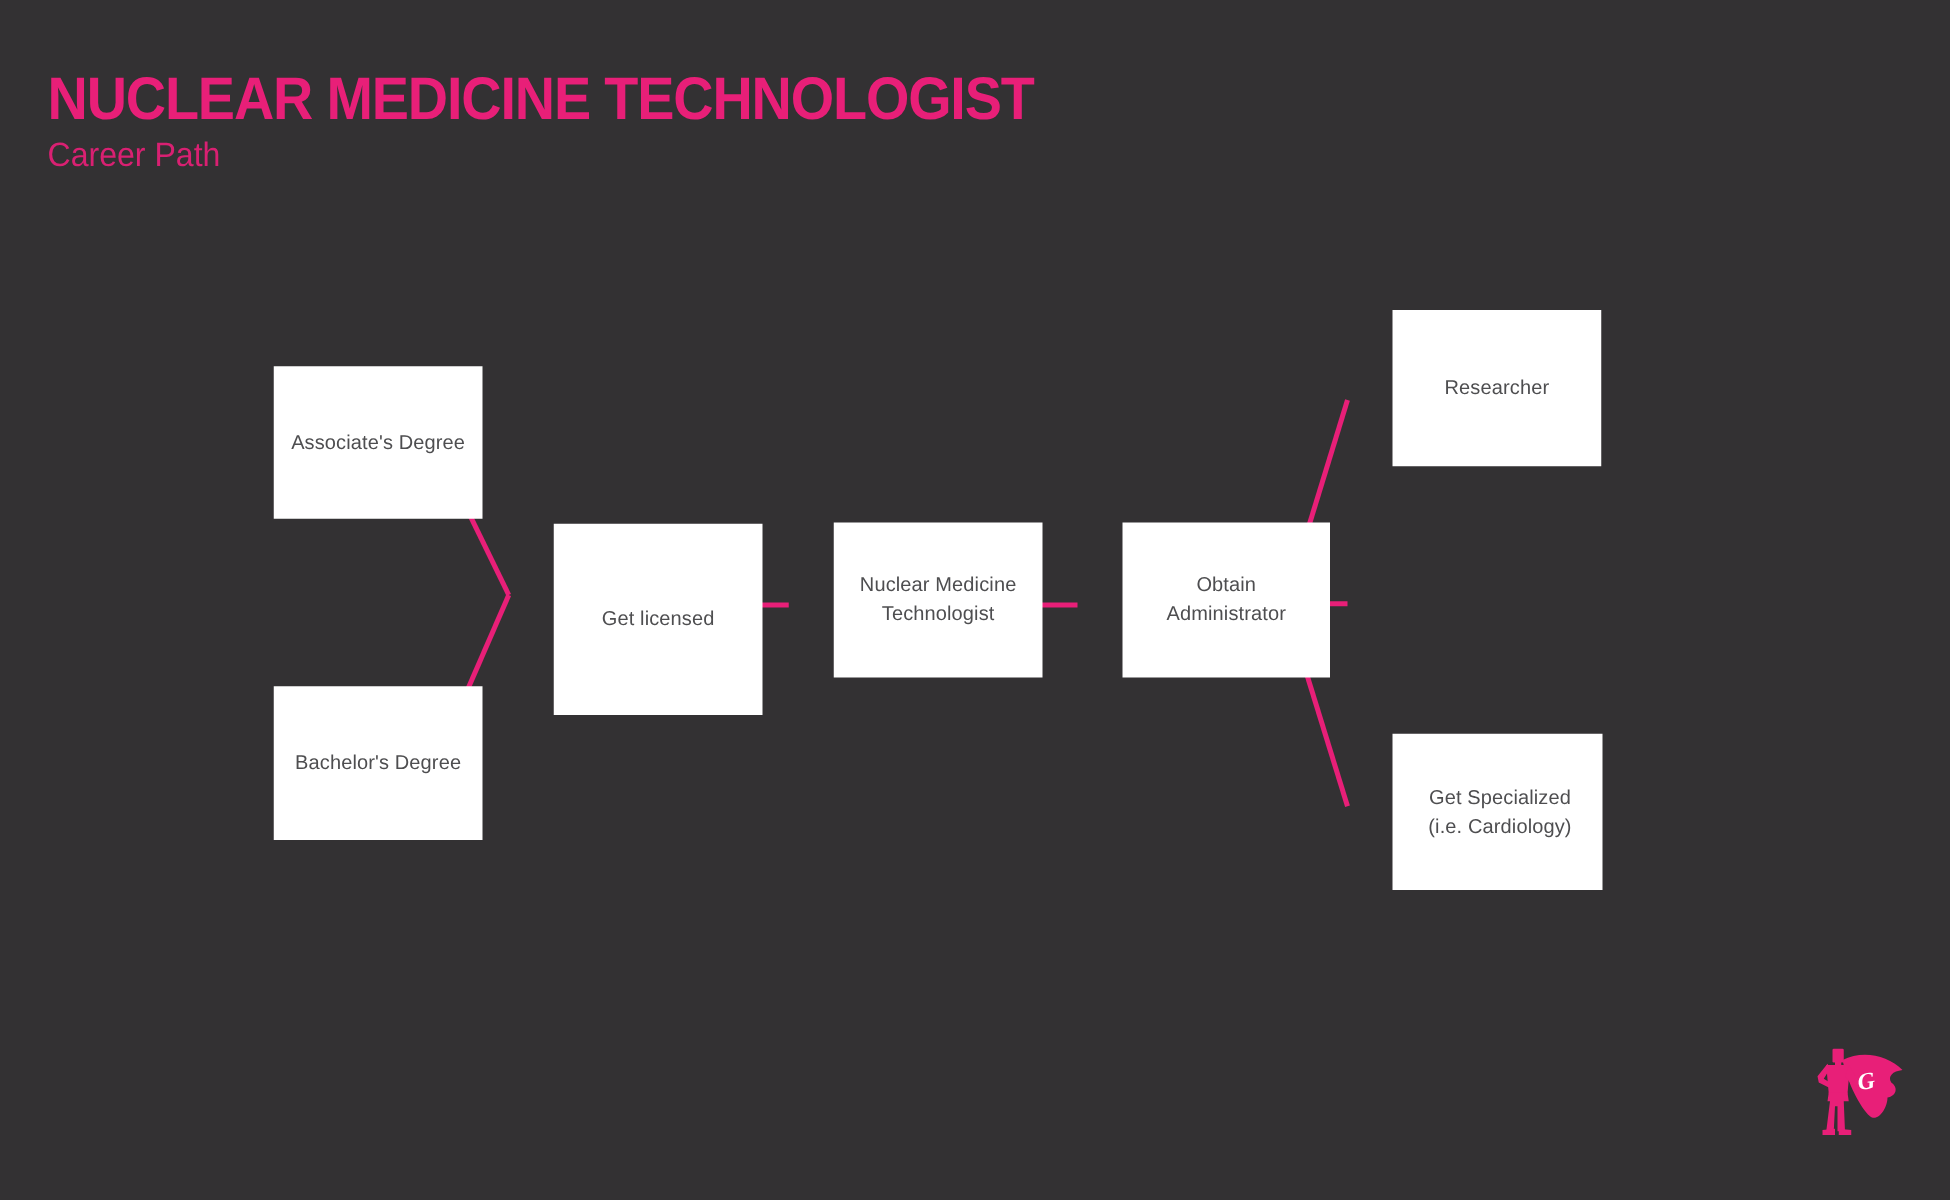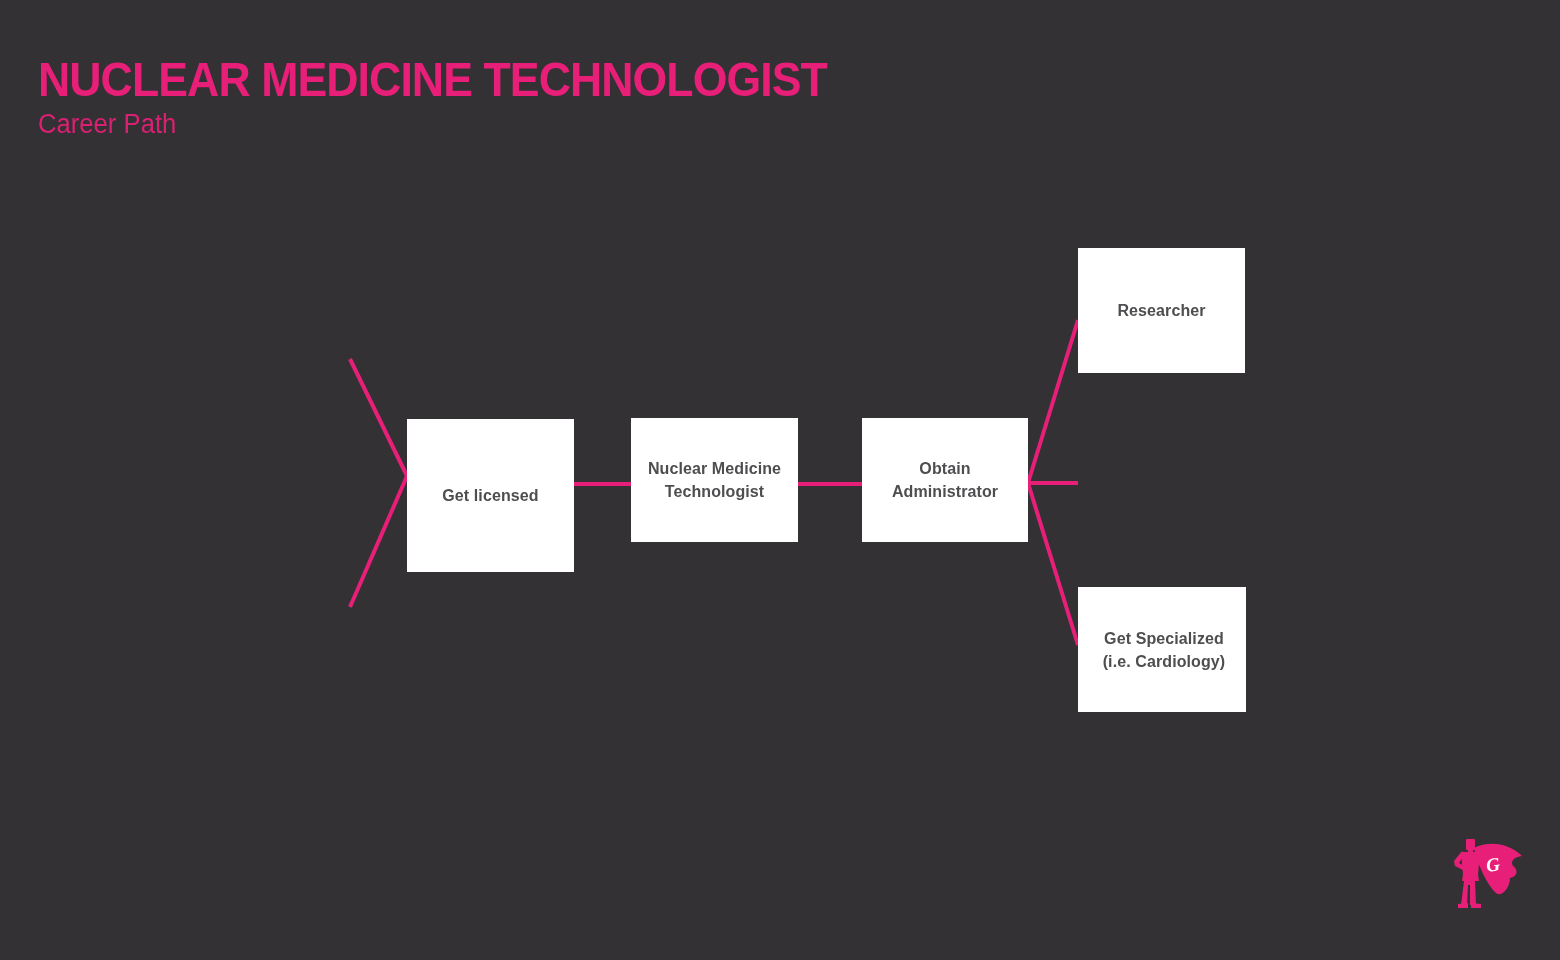--- a/index.html
+++ b/index.html
@@ -56,26 +56,27 @@
   }
   .node {
     position: absolute;
     background: var(--node-background, #FFFFFF);
     color: var(--node-text, #4E4E50);
     display: flex;
     align-items: center;
     justify-content: center;
     text-align: center;
     font-size: 16px;
-    font-weight: 700;
+    font-weight: 400;
     line-height: 23px;
     letter-spacing: 0.1px;
     white-space: pre-line;
     padding: 0 8px;
     box-sizing: border-box;
+    margin-left: 36px;
   }
   .logo {
     position: absolute;
     left: 1450px;
     top: 836px;
     width: 76px;
     height: 80px;
   }
   .logo .figure {
     fill: var(--accent, #E81F78);
@@ -99,21 +100,23 @@
   <svg class="connectors" width="1560" height="960" viewBox="0 0 1560 960">
     <line x1="350" y1="359" x2="407" y2="476"></line>
     <line x1="350" y1="607" x2="407" y2="476"></line>
     <line x1="574" y1="484" x2="631" y2="484"></line>
     <line x1="798" y1="484" x2="862" y2="484"></line>
     <line x1="1028" y1="483" x2="1078" y2="320"></line>
     <line x1="1028" y1="483" x2="1078" y2="483"></line>
     <line x1="1028" y1="483" x2="1078" y2="645"></line>
   </svg>
 
+  <div class="node" style="left:183px; top:293px; width:167px; height:122px;">Associate's Degree</div>
 
+  <div class="node" style="left:183px; top:549px; width:167px; height:123px;">Bachelor's Degree</div>
 
   <div class="node" style="left:407px; top:419px; width:167px; height:153px;">Get licensed</div>
 
   <div class="node" style="left:631px; top:418px; width:167px; height:124px;">Nuclear Medicine
 Technologist</div>
 
   <div class="node" style="left:862px; top:418px; width:166px; height:124px;">Obtain
 Administrator</div>
 
   <div class="node" style="left:1078px; top:248px; width:167px; height:125px;">Researcher</div>

